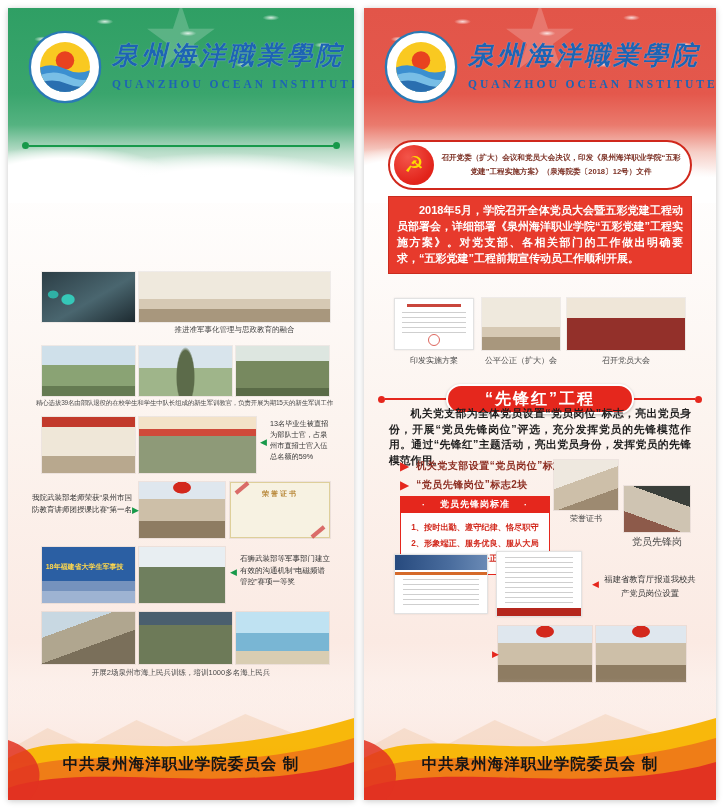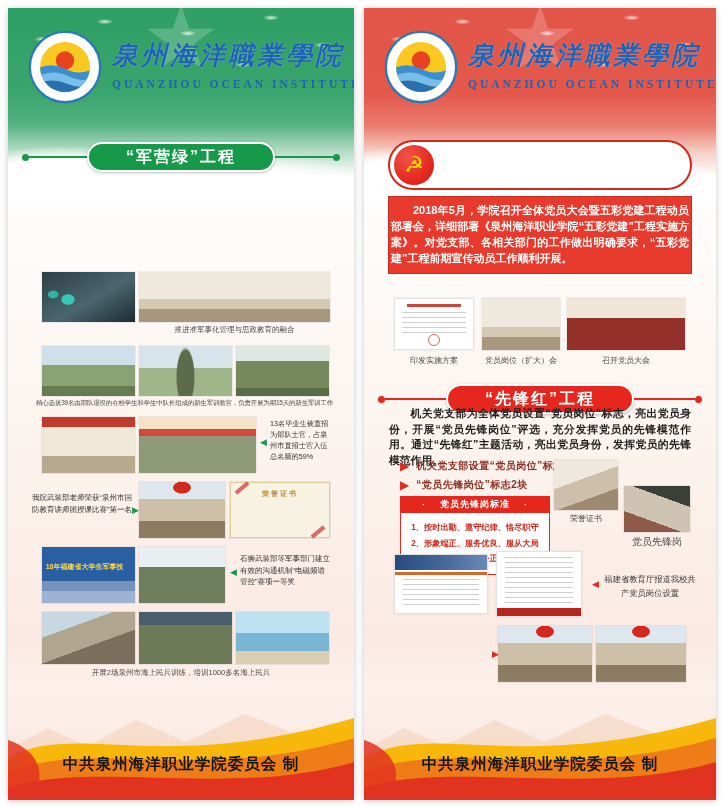--- a/index.html
+++ b/index.html
@@ -92,21 +92,21 @@
 
   
   .notice{position:absolute;left:24px;top:132px;width:304px;min-height:48px;z-index:2;
     background:#fff;border:2px solid #d0281c;border-radius:26px;display:flex;align-items:center;
     gap:7px;padding:3px 9px 3px 4px}
   .emblem{width:40px;height:40px;border-radius:50%;flex:0 0 auto;
     background:radial-gradient(circle at 35% 30%,#f3554a,#e2231a 70%);
     display:flex;align-items:center;justify-content:center;color:#ffd900;font-size:22px;font-weight:bold}
   .notice-text{flex:1;font-size:7.6px;font-weight:bold;color:#7d3226;line-height:1.85;text-align:center}
   .redbox{position:absolute;left:24px;top:188px;width:304px;z-index:2;background:#e73a2c;
-    color:#fff;font-size:11px;font-weight:bold;line-height:1.45;padding:7px 3px;
+    color:#fff;font-size:11px;font-weight:bold;line-height:1.45;padding:7px 9px;
     text-align:justify;text-indent:2em;box-shadow:inset 0 0 0 1px rgba(150,20,10,.35)}
   .bullet{position:absolute;z-index:2;display:flex;align-items:center;gap:7px}
   .bullet .tri{color:#e5271d;font-size:12px;line-height:1}
   .bullet .bt{font-size:10px;font-weight:bold;color:#8d2e22;letter-spacing:.5px}
   .stdbox{position:absolute;left:36px;top:488px;width:150px;z-index:2}
   .stdbox .std-hd{height:17px;background:#e5271d;color:#fff;font-size:9px;font-weight:bold;
     display:flex;align-items:center;justify-content:center;gap:14px;letter-spacing:1px}
   .stdbox .std-bd{border:1.5px solid #e5271d;border-top:none;background:rgba(255,255,255,.92);
     padding:7px 3px;text-align:center}
   .stdbox .std-bd div{font-size:8.2px;color:#d2281c;font-weight:bold;line-height:1.9;white-space:nowrap}
@@ -155,21 +155,20 @@
     </div>
     <div class="titles">
       <div class="cn-title">泉州海洋職業學院</div>
       <div class="en-title">QUANZHOU OCEAN INSTITUTE</div>
     </div>
   </div>
 
   <div class="sect sect-green" style="top:134px">
     <div class="dot"></div>
     <div class="line"></div>
-    <div class="pill">“军营绿”工程</div>
     <div class="line"></div>
     <div class="dot"></div>
   </div>
 
 
   <div class="ph ph-sim" style="left:34px;top:264px;width:93px;height:50px"></div>
   <div class="ph ph-meet" style="left:131px;top:264px;width:191px;height:50px"></div>
   <div class="cap" style="left:131px;top:317px;width:191px;font-size:7.5px">推进准军事化管理与思政教育的融合</div>
 
   <div class="ph ph-field" style="left:34px;top:338px;width:93px;height:50px"></div>
@@ -238,33 +237,34 @@
       </svg>
     </div>
     <div class="titles">
       <div class="cn-title">泉州海洋職業學院</div>
       <div class="en-title">QUANZHOU OCEAN INSTITUTE</div>
     </div>
   </div>
 
   <div class="notice">
     <div class="emblem">☭</div>
+    <div class="notice-text">召开党委（扩大）会议和党员大会决议，印发《泉州海洋职业学院“五彩党建”工程实施方案》（泉海院委〔2018〕12号）文件</div>
   </div>
 
   <div class="redbox">2018年5月，学院召开全体党员大会暨五彩党建工程动员部署会，详细部署《泉州海洋职业学院“五彩党建”工程实施方案》。对党支部、各相关部门的工作做出明确要求，“五彩党建”工程前期宣传动员工作顺利开展。</div>
 
   <div class="doc" style="left:30px;top:290px;width:80px;height:52px">
     <div class="red-rule"></div>
     <div class="lines" style="top:26%;bottom:30%"></div>
     <div class="seal"></div>
   </div>
   <div class="ph ph-meet" style="left:118px;top:290px;width:78px;height:52px"></div>
   <div class="ph ph-aud" style="left:203px;top:290px;width:118px;height:52px"></div>
   <div class="cap" style="left:30px;top:347px;width:80px;font-size:8px">印发实施方案</div>
-  <div class="cap" style="left:110px;top:347px;width:94px;font-size:8px">党员岗位（扩大）会</div>
+  <div class="cap" style="left:110px;top:347px;width:94px;font-size:8px">公平公正（扩大）会</div>
   <div class="cap" style="left:203px;top:347px;width:118px;font-size:8px">召开党员大会</div>
 
   <div class="sect sect-red" style="top:376px">
     <div class="dot"></div>
     <div class="line"></div>
     <div class="pill">“先锋红”工程</div>
     <div class="line"></div>
     <div class="dot"></div>
   </div>
 

